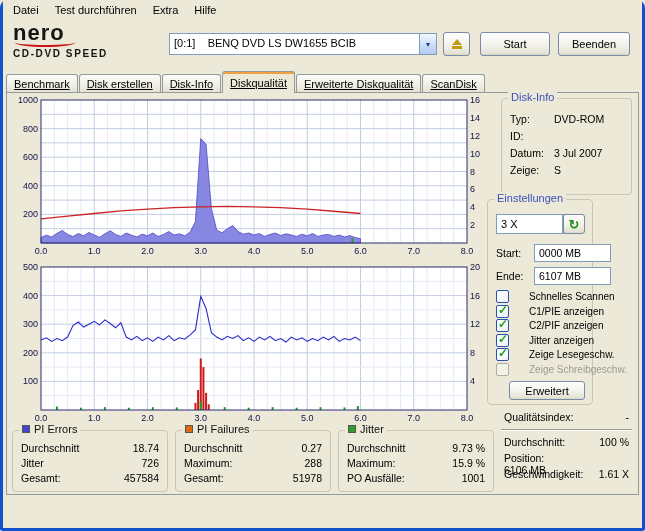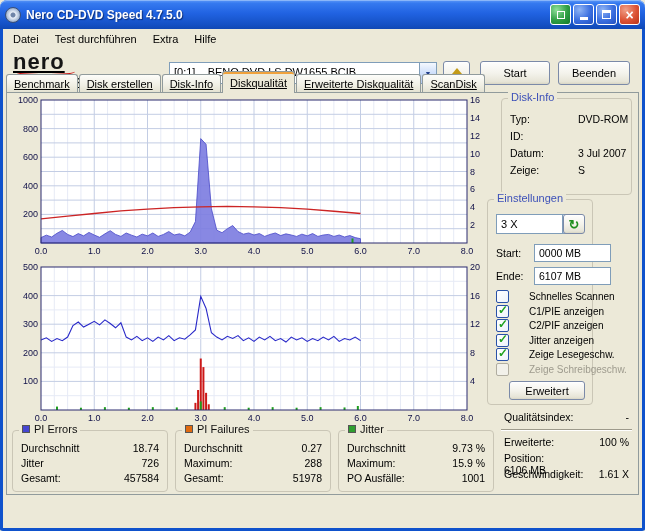--- a/index.html
+++ b/index.html
@@ -23,21 +23,21 @@
   .tb-close{background:radial-gradient(circle at 30% 25%,#f0a088,#dd5335 55%,#b93317);}
   .glyph-green{width:8px;height:8px;border:1px solid #fff;}
   .glyph-min{width:8px;height:3px;background:#fff;align-self:flex-end;margin:0 auto 4px auto;}
   .glyph-max{width:9px;height:9px;border:1px solid #fff;border-top:3px solid #fff;}
   .glyph-close{color:#fff;font-size:14px;font-weight:bold;line-height:18px;}
   
   .menubar{height:19px;display:flex;align-items:center;padding-left:2px;background:#ECE9D8;}
   .menu-item{padding:2px 8px;cursor:default;}
   
   .toolbar{position:relative;height:52px;}
-  .logo{position:absolute;left:10px;top:3px;width:150px;line-height:1;text-decoration:underline;}
+  .logo{position:absolute;left:10px;top:3px;width:150px;line-height:1;}
   .nero-word{font-size:22px;font-weight:bold;color:#151515;letter-spacing:1px;display:block;}
   .nero-swoosh{display:block;width:60px;height:5px;border-bottom:2px solid #cc1414;
     border-radius:0 0 100% 100%/0 0 9px 9px;margin:-2px 0 2px 2px;}
   .nero-sub{font-size:10px;font-weight:bold;letter-spacing:1.6px;color:#151515;display:block;}
   .combo{position:absolute;border:1px solid #7F9DB9;background:#fff;display:flex;align-items:stretch;}
   .combo-main{left:166px;top:14px;width:268px;height:22px;}
   .combo-text{flex:1;padding:3px 4px 0 4px;white-space:pre;overflow:hidden;}
   .combo-btn{width:17px;border-left:1px solid #7F9DB9;display:flex;align-items:center;justify-content:center;
     background:linear-gradient(180deg,#f4f8fe,#cfdffa 50%,#b4cbf0);color:#24408c;font-size:7px;}
   .btn-xp{border:1px solid #7b8aa8;border-radius:3px;font-family:inherit;font-size:11px;color:#000;
@@ -63,21 +63,21 @@
   .groupbox{position:absolute;border:1px solid #cac6b6;border-radius:4px;}
   .gb-caption{position:absolute;top:-8px;left:6px;background:#ECE9D8;padding:0 3px;
     display:flex;align-items:center;gap:4px;white-space:nowrap;}
   .cap-blue{color:#3c50b8;}
   .cap-dark{color:#111;}
   .legend-square{width:8px;height:8px;border:1px solid #555;display:inline-block;}
   .stats-box{top:337px;height:62px;width:156px;padding:10px 8px 0 8px;}
   .stat-row{display:flex;justify-content:space-between;font-size:10.5px;line-height:15px;}
   
   .di-group{left:494px;top:5px;width:131px;height:97px;padding-top:10px;}
-  .di-row{display:flex;margin:3px 0 0 8px;font-size:10.5px;line-height:14px;gap:24px;}
+  .di-row{display:flex;margin:3px 0 0 8px;font-size:10.5px;line-height:14px;}
   .di-label{width:44px;flex:0 0 44px;}
   .set-group{left:480px;top:106px;width:106px;height:206px;}
   .spd-combo{left:8px;top:14px;width:84px;height:20px;position:absolute;}
   .refresh-btn{position:absolute;right:7px;top:14px;width:22px;height:20px;color:#1f8f1f;
     font-size:13px;font-weight:bold;}
   .fld-label{position:absolute;left:8px;font-size:10.5px;}
   .textbox{position:absolute;left:46px;width:77px;height:18px;border:1px solid #7F9DB9;background:#fff;
     font-family:inherit;font-size:10.5px;padding:0 4px;}
   .cb-list{position:absolute;left:8px;top:90px;right:4px;}
   .cb-row{display:flex;align-items:center;gap:20px;margin-bottom:1.5px;height:13px;}
@@ -94,36 +94,20 @@
   .groove{position:absolute;left:494px;top:336px;width:131px;height:2px;
     border-top:1px solid #9d9a8b;border-bottom:1px solid #fff;}
   .prog-row{position:absolute;left:494px;width:131px;display:flex;justify-content:space-between;
     font-size:10.5px;padding:0 3px;}
 </style>
 </head>
 <body>
 
 <div class="window">
 
-  <div class="titlebar">
-    <span class="app-icon"></span>
-    <span class="title-text">Nero CD-DVD Speed 4.7.5.0</span>
-    <span class="tb-btn tb-green">
-        <span class="glyph-green"></span>
-      </span>
-    <span class="tb-btn tb-min">
-        <span class="glyph-min"></span>
-      </span>
-    <span class="tb-btn tb-max">
-        <span class="glyph-max"></span>
-      </span>
-    <span class="tb-btn tb-close">
-        <span class="glyph-close">×</span>
-      </span>
-  </div>
 
   <div class="menubar">
     <span class="menu-item">Datei</span>
     <span class="menu-item">Test durchführen</span>
     <span class="menu-item">Extra</span>
     <span class="menu-item">Hilfe</span>
   </div>
 
   <div class="toolbar">
     <div class="logo">
@@ -424,21 +408,21 @@
       </div>
       <button class="btn-xp adv-btn">Erweitert</button>
     </div>
 
     <div class="quality-row">
       <span>Qualitätsindex:</span>
       <span>-</span>
     </div>
     <div class="groove"></div>
     <div class="prog-row" style="top:343px;">
-      <span>Erweiterte:</span>
+      <span>Durchschnitt:</span>
         <span>100 %</span>
     </div>
     <div class="prog-row" style="top:359px;flex-direction:column;">
       <span>Position:</span>
         <span>6106 MB</span>
     </div>
     <div class="prog-row" style="top:375px;">
       <span>Geschwindigkeit:</span>
         <span>1.61 X</span>
     </div>

